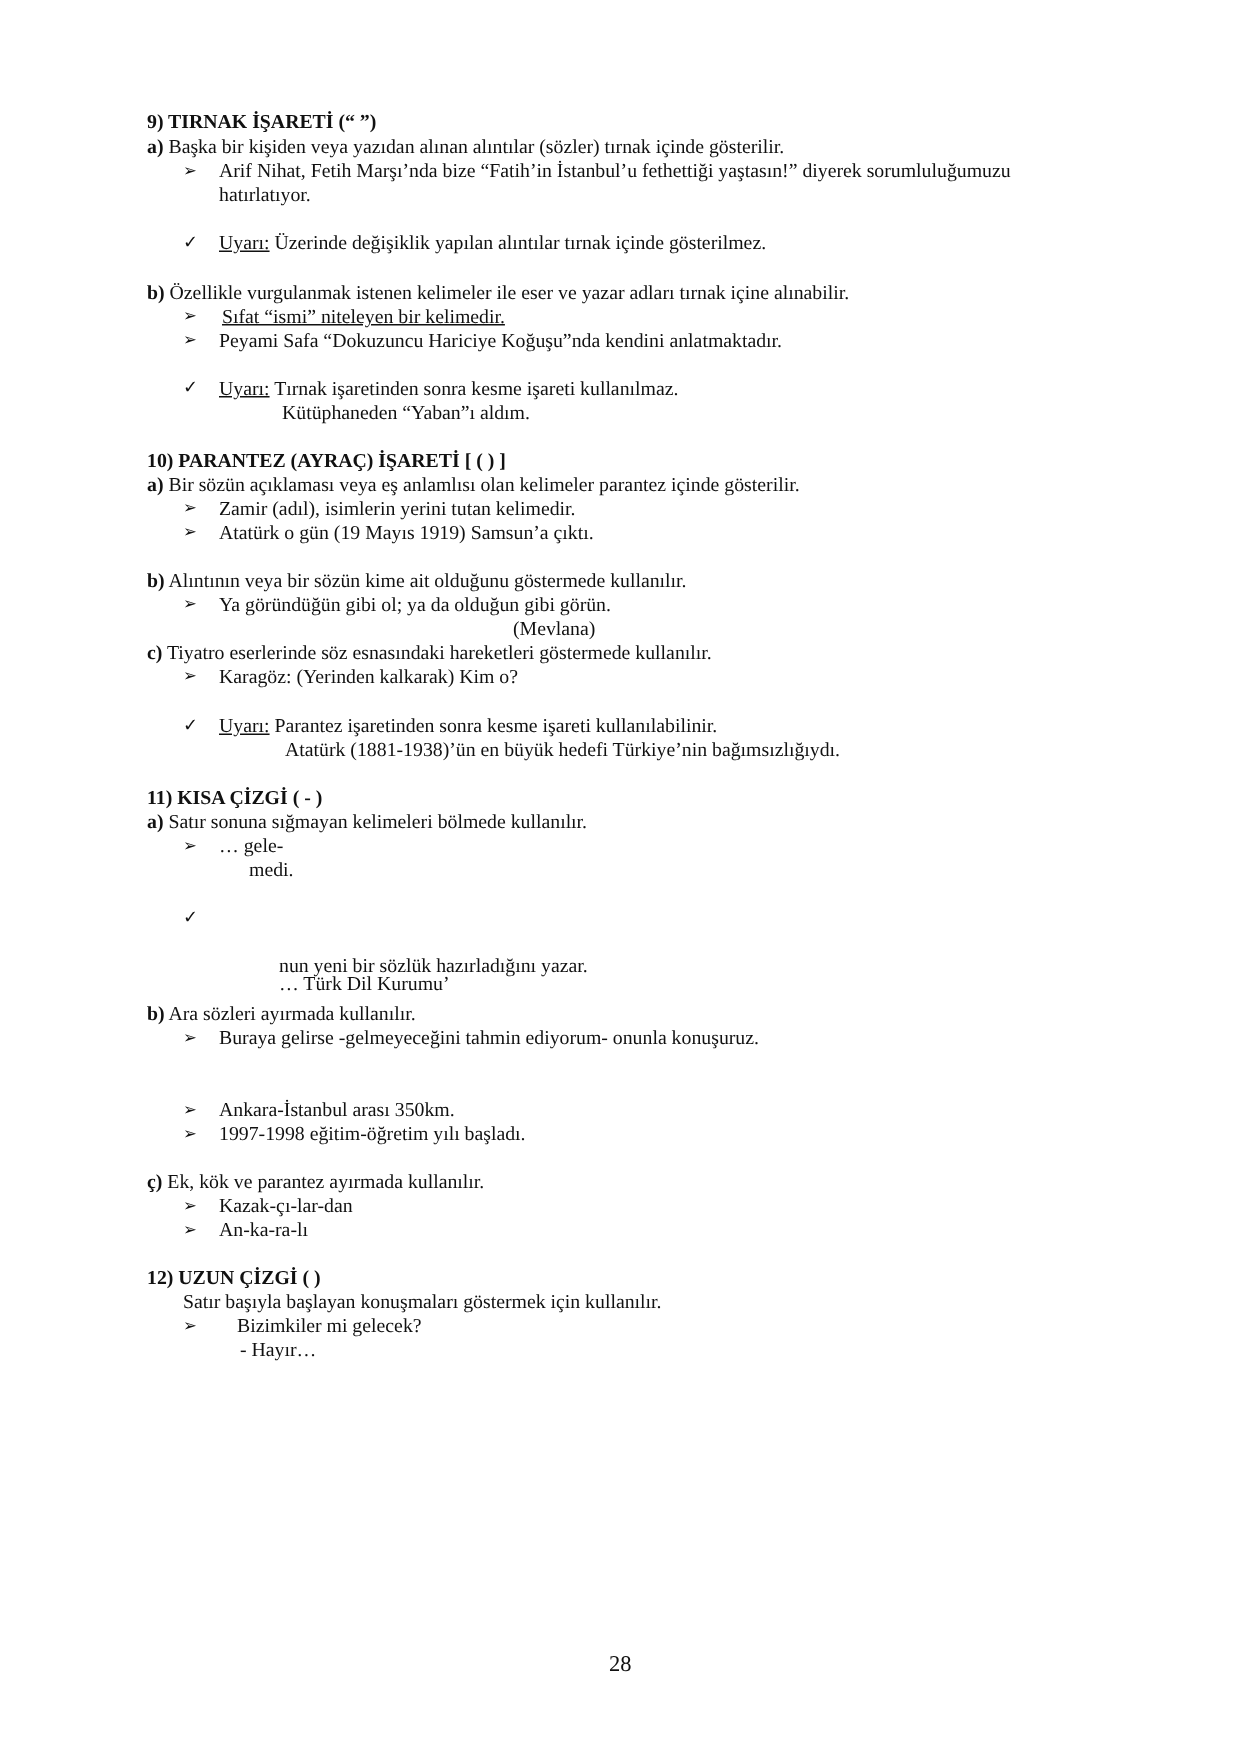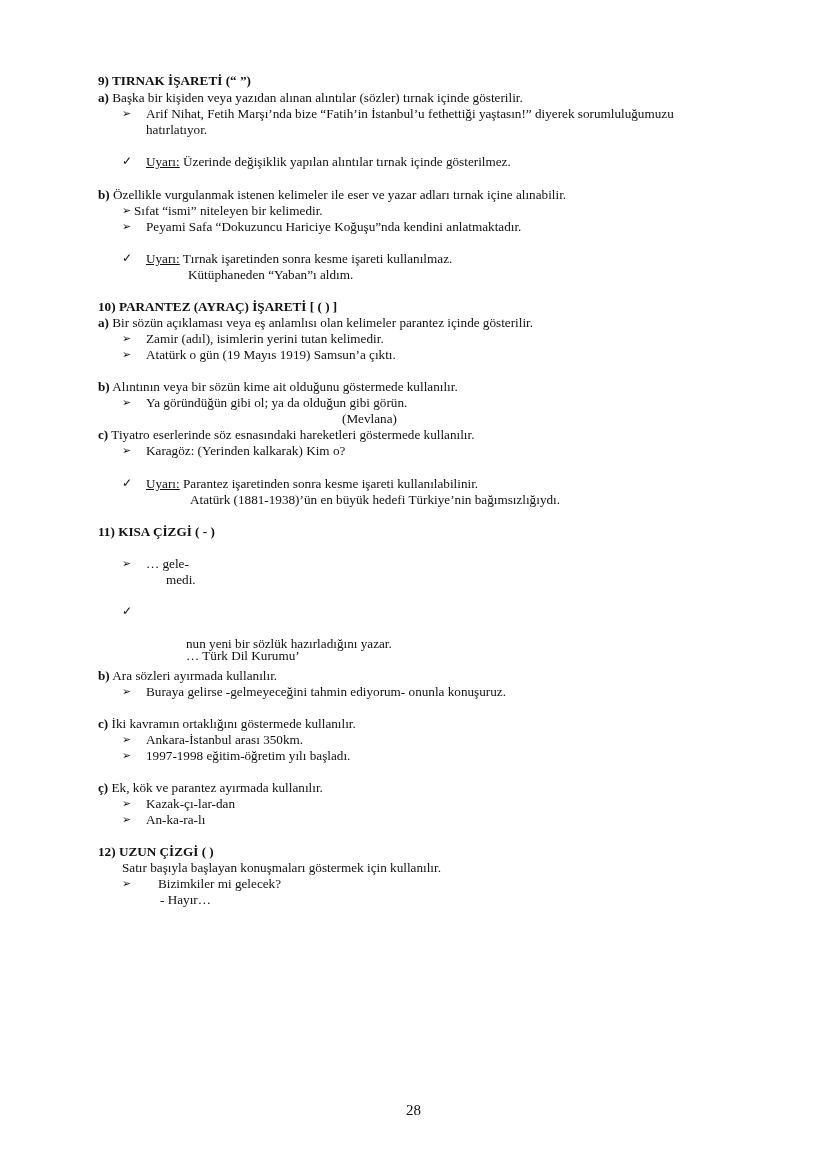--- a/index.html
+++ b/index.html
@@ -25,21 +25,21 @@
   <div class="ln h" style="left:98px;top:73px;">9) TIRNAK İŞARETİ (“ ”)</div>
   <div class="ln" style="left:98px;top:90px;"><span class="b">a)</span> <span>Başka bir kişiden veya yazıdan alınan alıntılar (sözler) tırnak içinde gösterilir.</span></div>
   <span class="arrow" style="left:122px;top:107px;">➢</span>
   <div class="ln" style="left:146px;top:106px;">Arif Nihat, Fetih Marşı’nda bize “Fatih’in İstanbul’u fethettiği yaştasın!” diyerek sorumluluğumuzu</div>
   <div class="ln" style="left:146px;top:122px;">hatırlatıyor.</div>
   <span class="check" style="left:122px;top:154px;">✓</span>
   <div class="ln" style="left:146px;top:154px;"><span class="u">Uyarı:</span> <span>Üzerinde değişiklik yapılan alıntılar tırnak içinde gösterilmez.</span></div>
 
   <div class="ln" style="left:98px;top:187px;"><span class="b">b)</span> <span>Özellikle vurgulanmak istenen kelimeler ile eser ve yazar adları tırnak içine alınabilir.</span></div>
   <span class="arrow" style="left:122px;top:204px;">➢</span>
-  <div class="ln" style="left:134px;top:203px;">Sıfat “ismi” niteleyen bir kelimedir.</div>
+  <div class="ln" style="left:148px;top:203px;text-decoration:underline;">Sıfat “ismi” niteleyen bir kelimedir.</div>
   <span class="arrow" style="left:122px;top:220px;">➢</span>
   <div class="ln" style="left:146px;top:219px;">Peyami Safa “Dokuzuncu Hariciye Koğuşu”nda kendini anlatmaktadır.</div>
   <span class="check" style="left:122px;top:251px;">✓</span>
   <div class="ln" style="left:146px;top:251px;"><span class="u">Uyarı:</span> <span>Tırnak işaretinden sonra kesme işareti kullanılmaz.</span></div>
   <div class="ln" style="left:188px;top:267px;">Kütüphaneden “Yaban”ı aldım.</div>
 
   <div class="ln h" style="left:98px;top:299px;">10) PARANTEZ (AYRAÇ) İŞARETİ [ ( ) ]</div>
   <div class="ln" style="left:98px;top:315px;"><span class="b">a)</span> <span>Bir sözün açıklaması veya eş anlamlısı olan kelimeler parantez içinde gösterilir.</span></div>
   <span class="arrow" style="left:122px;top:332px;">➢</span>
   <div class="ln" style="left:146px;top:331px;">Zamir (adıl), isimlerin yerini tutan kelimedir.</div>
@@ -51,32 +51,32 @@
   <div class="ln" style="left:146px;top:395px;">Ya göründüğün gibi ol; ya da olduğun gibi görün.</div>
   <div class="ln" style="left:342px;top:411px;">(Mevlana)</div>
   <div class="ln" style="left:98px;top:427px;"><span class="b">c)</span> <span>Tiyatro eserlerinde söz esnasındaki hareketleri göstermede kullanılır.</span></div>
   <span class="arrow" style="left:122px;top:444px;">➢</span>
   <div class="ln" style="left:146px;top:443px;">Karagöz: (Yerinden kalkarak) Kim o?</div>
   <span class="check" style="left:122px;top:476px;">✓</span>
   <div class="ln" style="left:146px;top:476px;"><span class="u">Uyarı:</span> <span>Parantez işaretinden sonra kesme işareti kullanılabilinir.</span></div>
   <div class="ln" style="left:190px;top:492px;">Atatürk (1881-1938)’ün en büyük hedefi Türkiye’nin bağımsızlığıydı.</div>
 
   <div class="ln h" style="left:98px;top:524px;">11) KISA ÇİZGİ ( - )</div>
+  <div class="ln" style="left:98px;top:540px;"><span class="b">a)</span> <span>Satır sonuna sığmayan kelimeleri bölmede kullanılır.</span></div>
   <span class="arrow" style="left:122px;top:557px;">➢</span>
   <div class="ln" style="left:146px;top:556px;">… gele-</div>
   <div class="ln" style="left:146px;top:572px;margin-left:20px;">medi.</div>
   <span class="check" style="left:122px;top:604px;">✓</span>
   <div class="ln" style="left:186px;top:648px;">… Türk Dil Kurumu’</div>
   <div class="ln" style="left:186px;top:636px;">nun yeni bir sözlük hazırladığını yazar.</div>
 
   <div class="ln" style="left:98px;top:668px;"><span class="b">b)</span> <span>Ara sözleri ayırmada kullanılır.</span></div>
   <span class="arrow" style="left:122px;top:685px;">➢</span>
   <div class="ln" style="left:146px;top:684px;">Buraya gelirse -gelmeyeceğini tahmin ediyorum- onunla konuşuruz.</div>
 
-  <div class="ln" style="left:98px;top:716px;"><span class="b">c)</span> <span>İki kavramın ortaklığını göstermede kullanılır.</span></div>
   <span class="arrow" style="left:122px;top:733px;">➢</span>
   <div class="ln" style="left:146px;top:732px;">Ankara-İstanbul arası 350km.</div>
   <span class="arrow" style="left:122px;top:749px;">➢</span>
   <div class="ln" style="left:146px;top:748px;">1997-1998 eğitim-öğretim yılı başladı.</div>
 
   <div class="ln" style="left:98px;top:780px;"><span class="b">ç)</span> <span>Ek, kök ve parantez ayırmada kullanılır.</span></div>
   <span class="arrow" style="left:122px;top:797px;">➢</span>
   <div class="ln" style="left:146px;top:796px;">Kazak-çı-lar-dan</div>
   <span class="arrow" style="left:122px;top:813px;">➢</span>
   <div class="ln" style="left:146px;top:812px;">An-ka-ra-lı</div>

